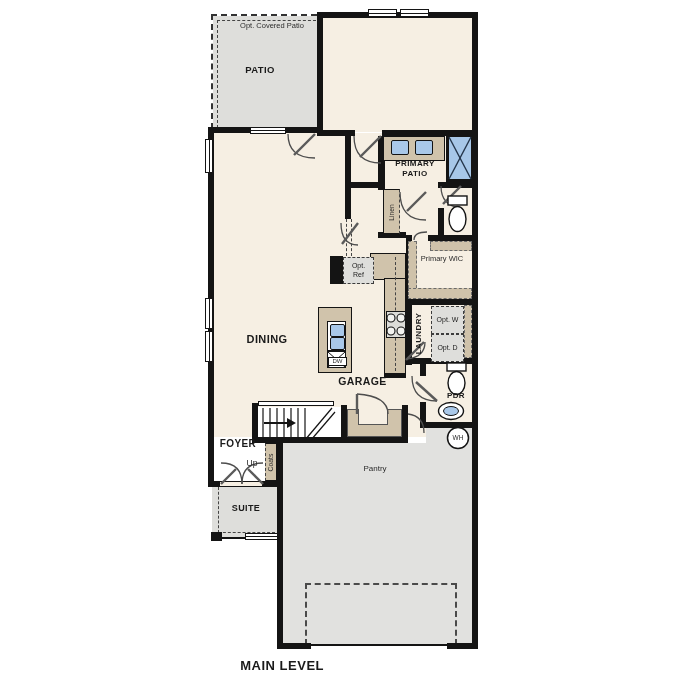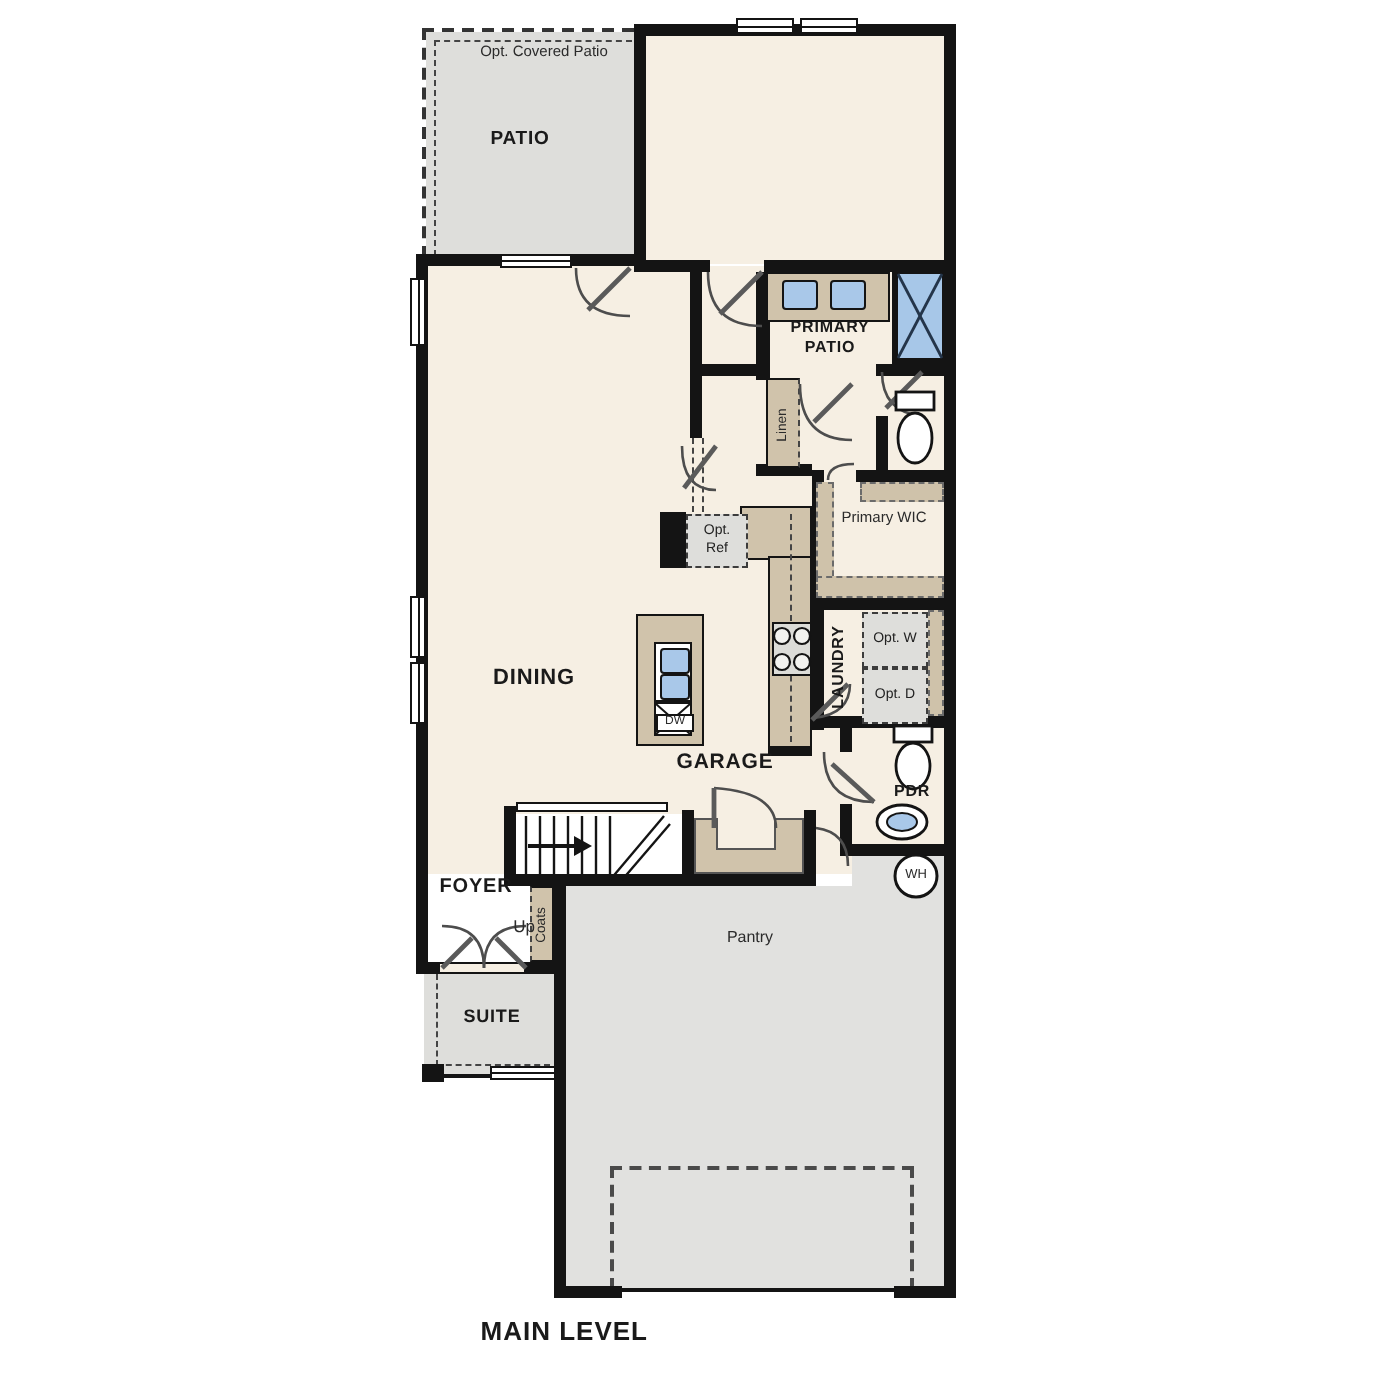--- a/index.html
+++ b/index.html
@@ -229,18 +229,18 @@
   <div class="vert" style="left:408px;top:308px;width:22px;height:50px;">
     <span style="font-size:8px;font-weight:bold;letter-spacing:.4px;">LAUNDRY</span>
   </div>
   <div class="lbl" style="left:441px;top:391px;width:30px;font-size:8px;">PDR</div>
   <div class="lbl" style="left:216px;top:438px;width:44px;font-size:10px;">FOYER</div>
   <div class="vert" style="left:261px;top:448px;width:20px;height:28px;">
     <span style="font-size:6.8px;color:#2b2b2b;">Coats</span>
   </div>
   <div class="sml" style="left:355px;top:448px;width:40px;font-size:8px;margin-top:16px;">Pantry</div>
   <div class="lbl" style="left:222px;top:503px;width:48px;font-size:9px;">SUITE</div>
-  <div class="sml" style="left:254px;top:417px;width:16px;font-size:8.5px;margin-top:42px;">Up</div>
+  <div class="sml" style="left:244px;top:417px;width:16px;font-size:8.5px;margin-top:42px;">Up</div>
   <div class="sml" style="left:328px;top:357px;width:17px;font-size:6px;background:#fff;border:1px solid #141414;">DW</div>
   <div class="sml" style="left:449px;top:434px;width:18px;font-size:6.5px;">WH</div>
   <div class="lbl" style="left:214px;top:658px;width:110px;font-size:13px;text-align:right;letter-spacing:.5px;">MAIN LEVEL</div>
 
 </div>
 
 </body></html>

